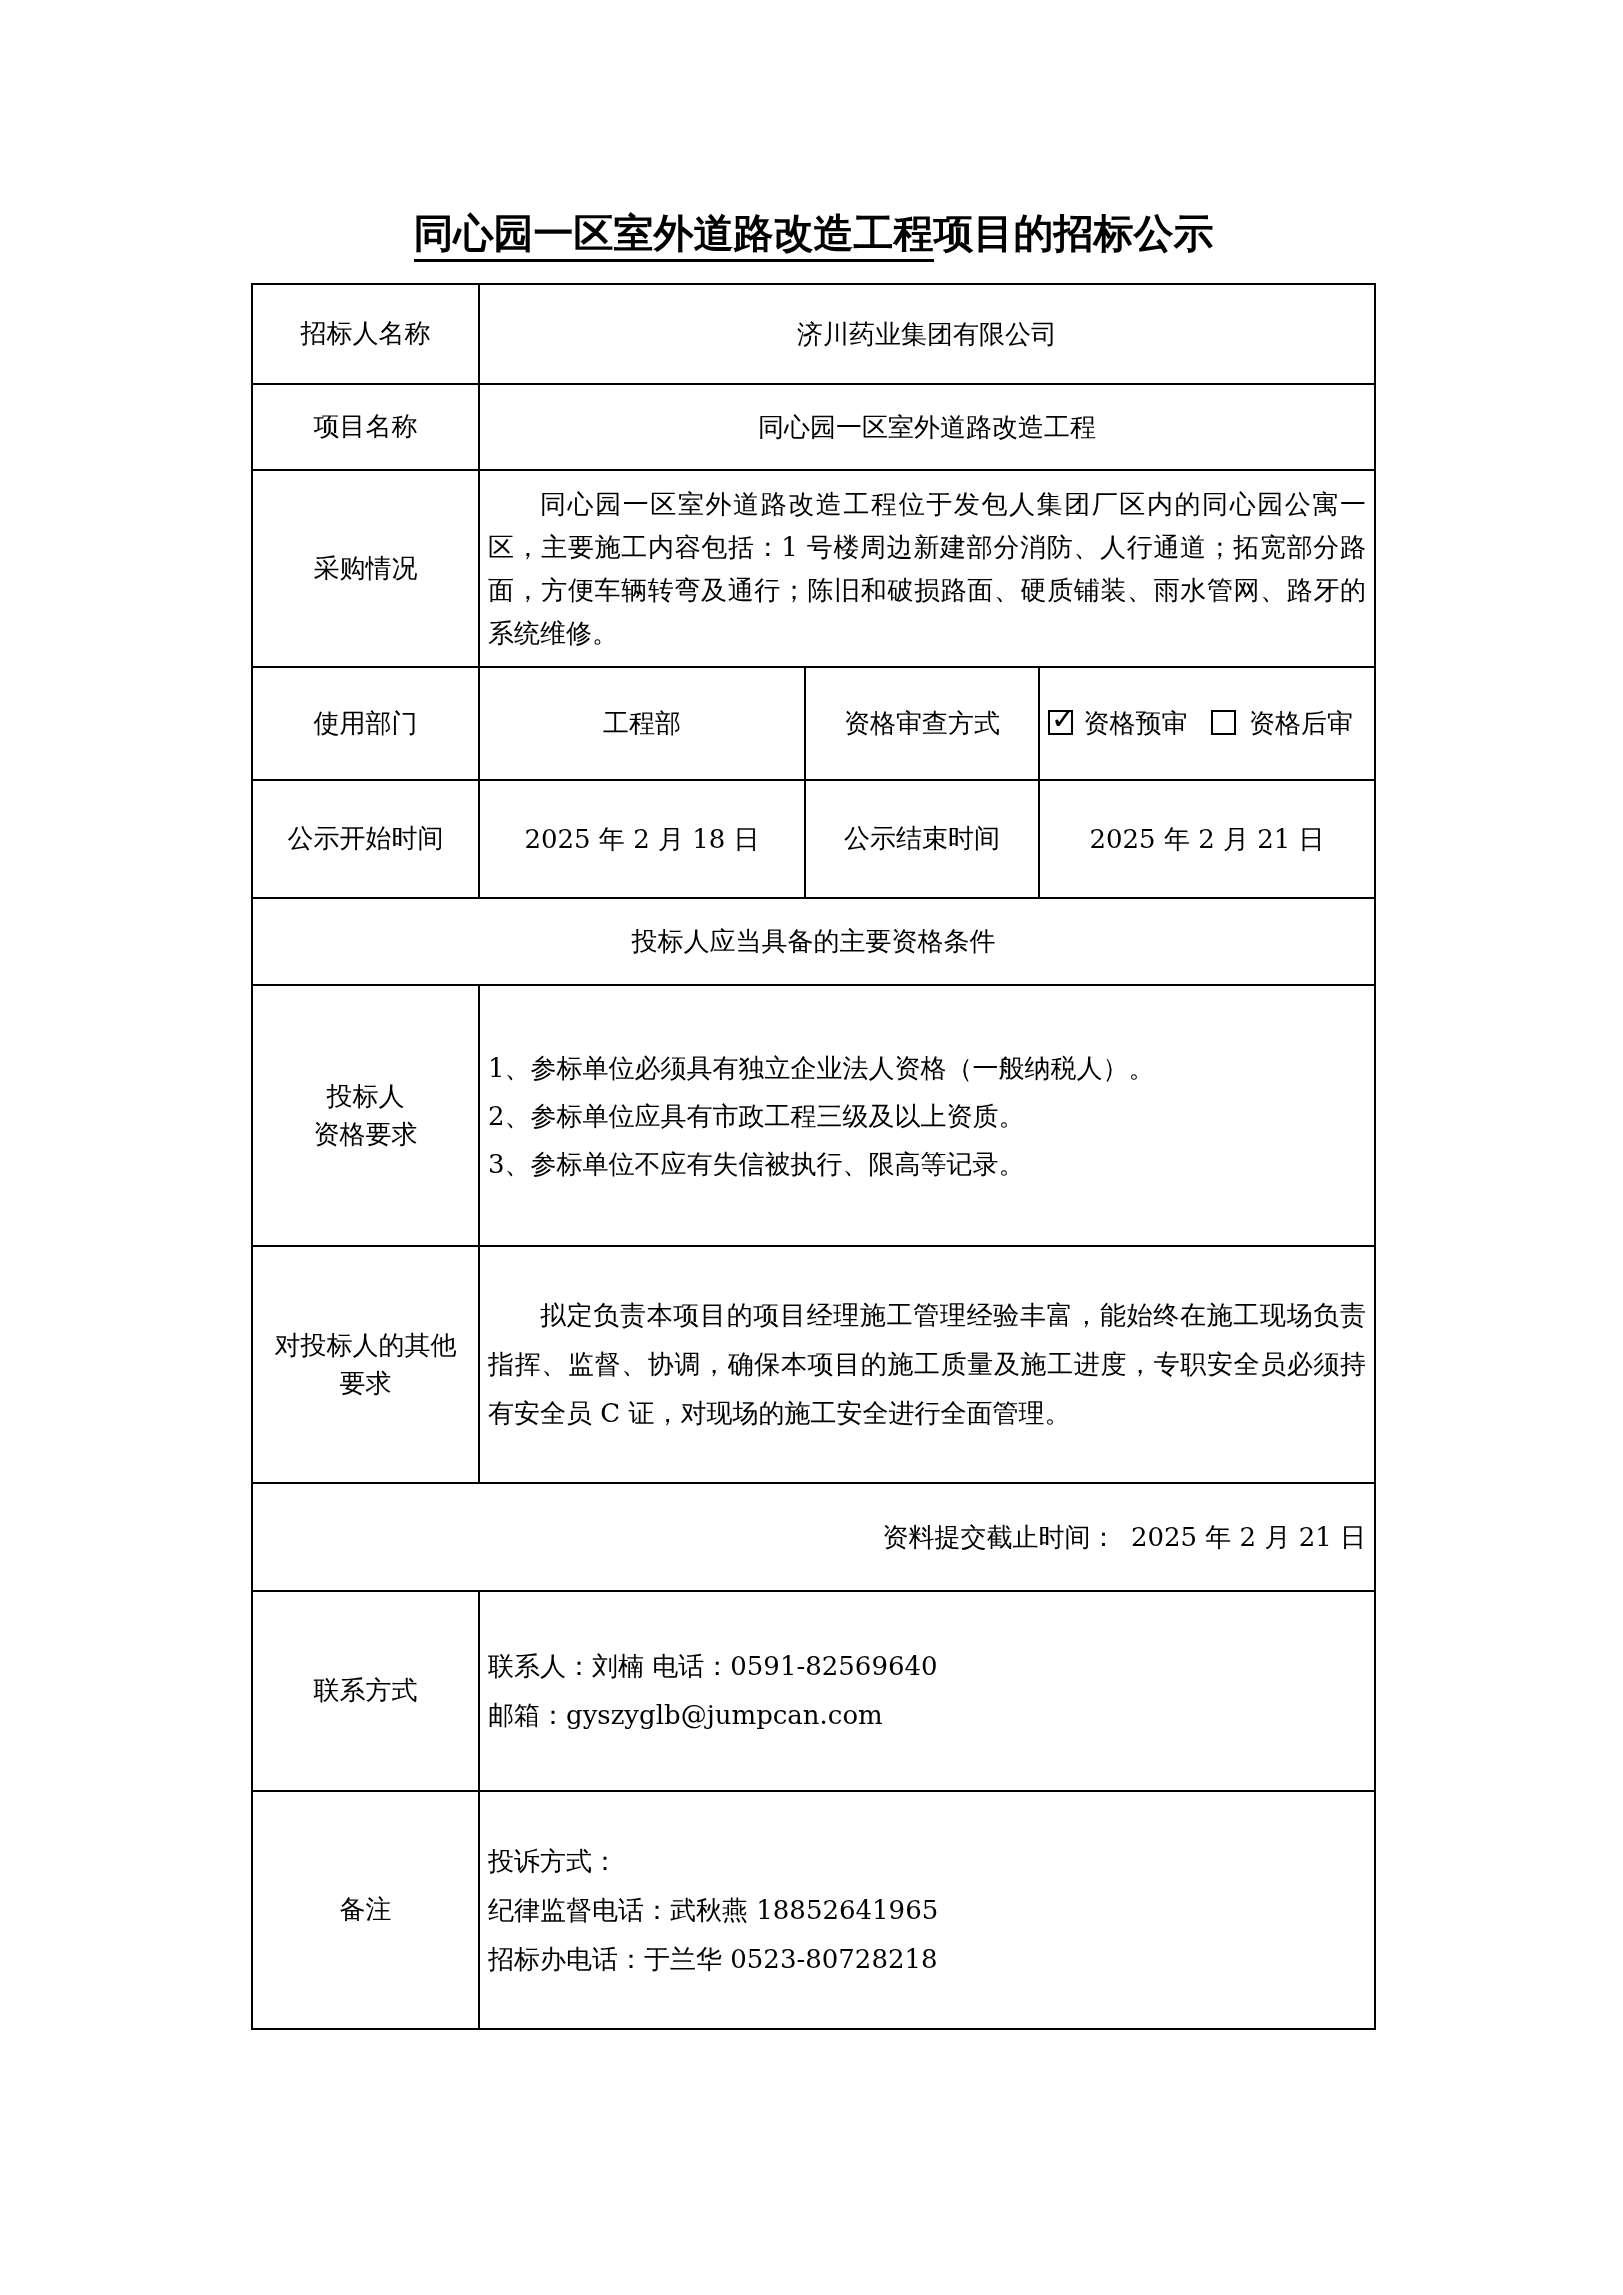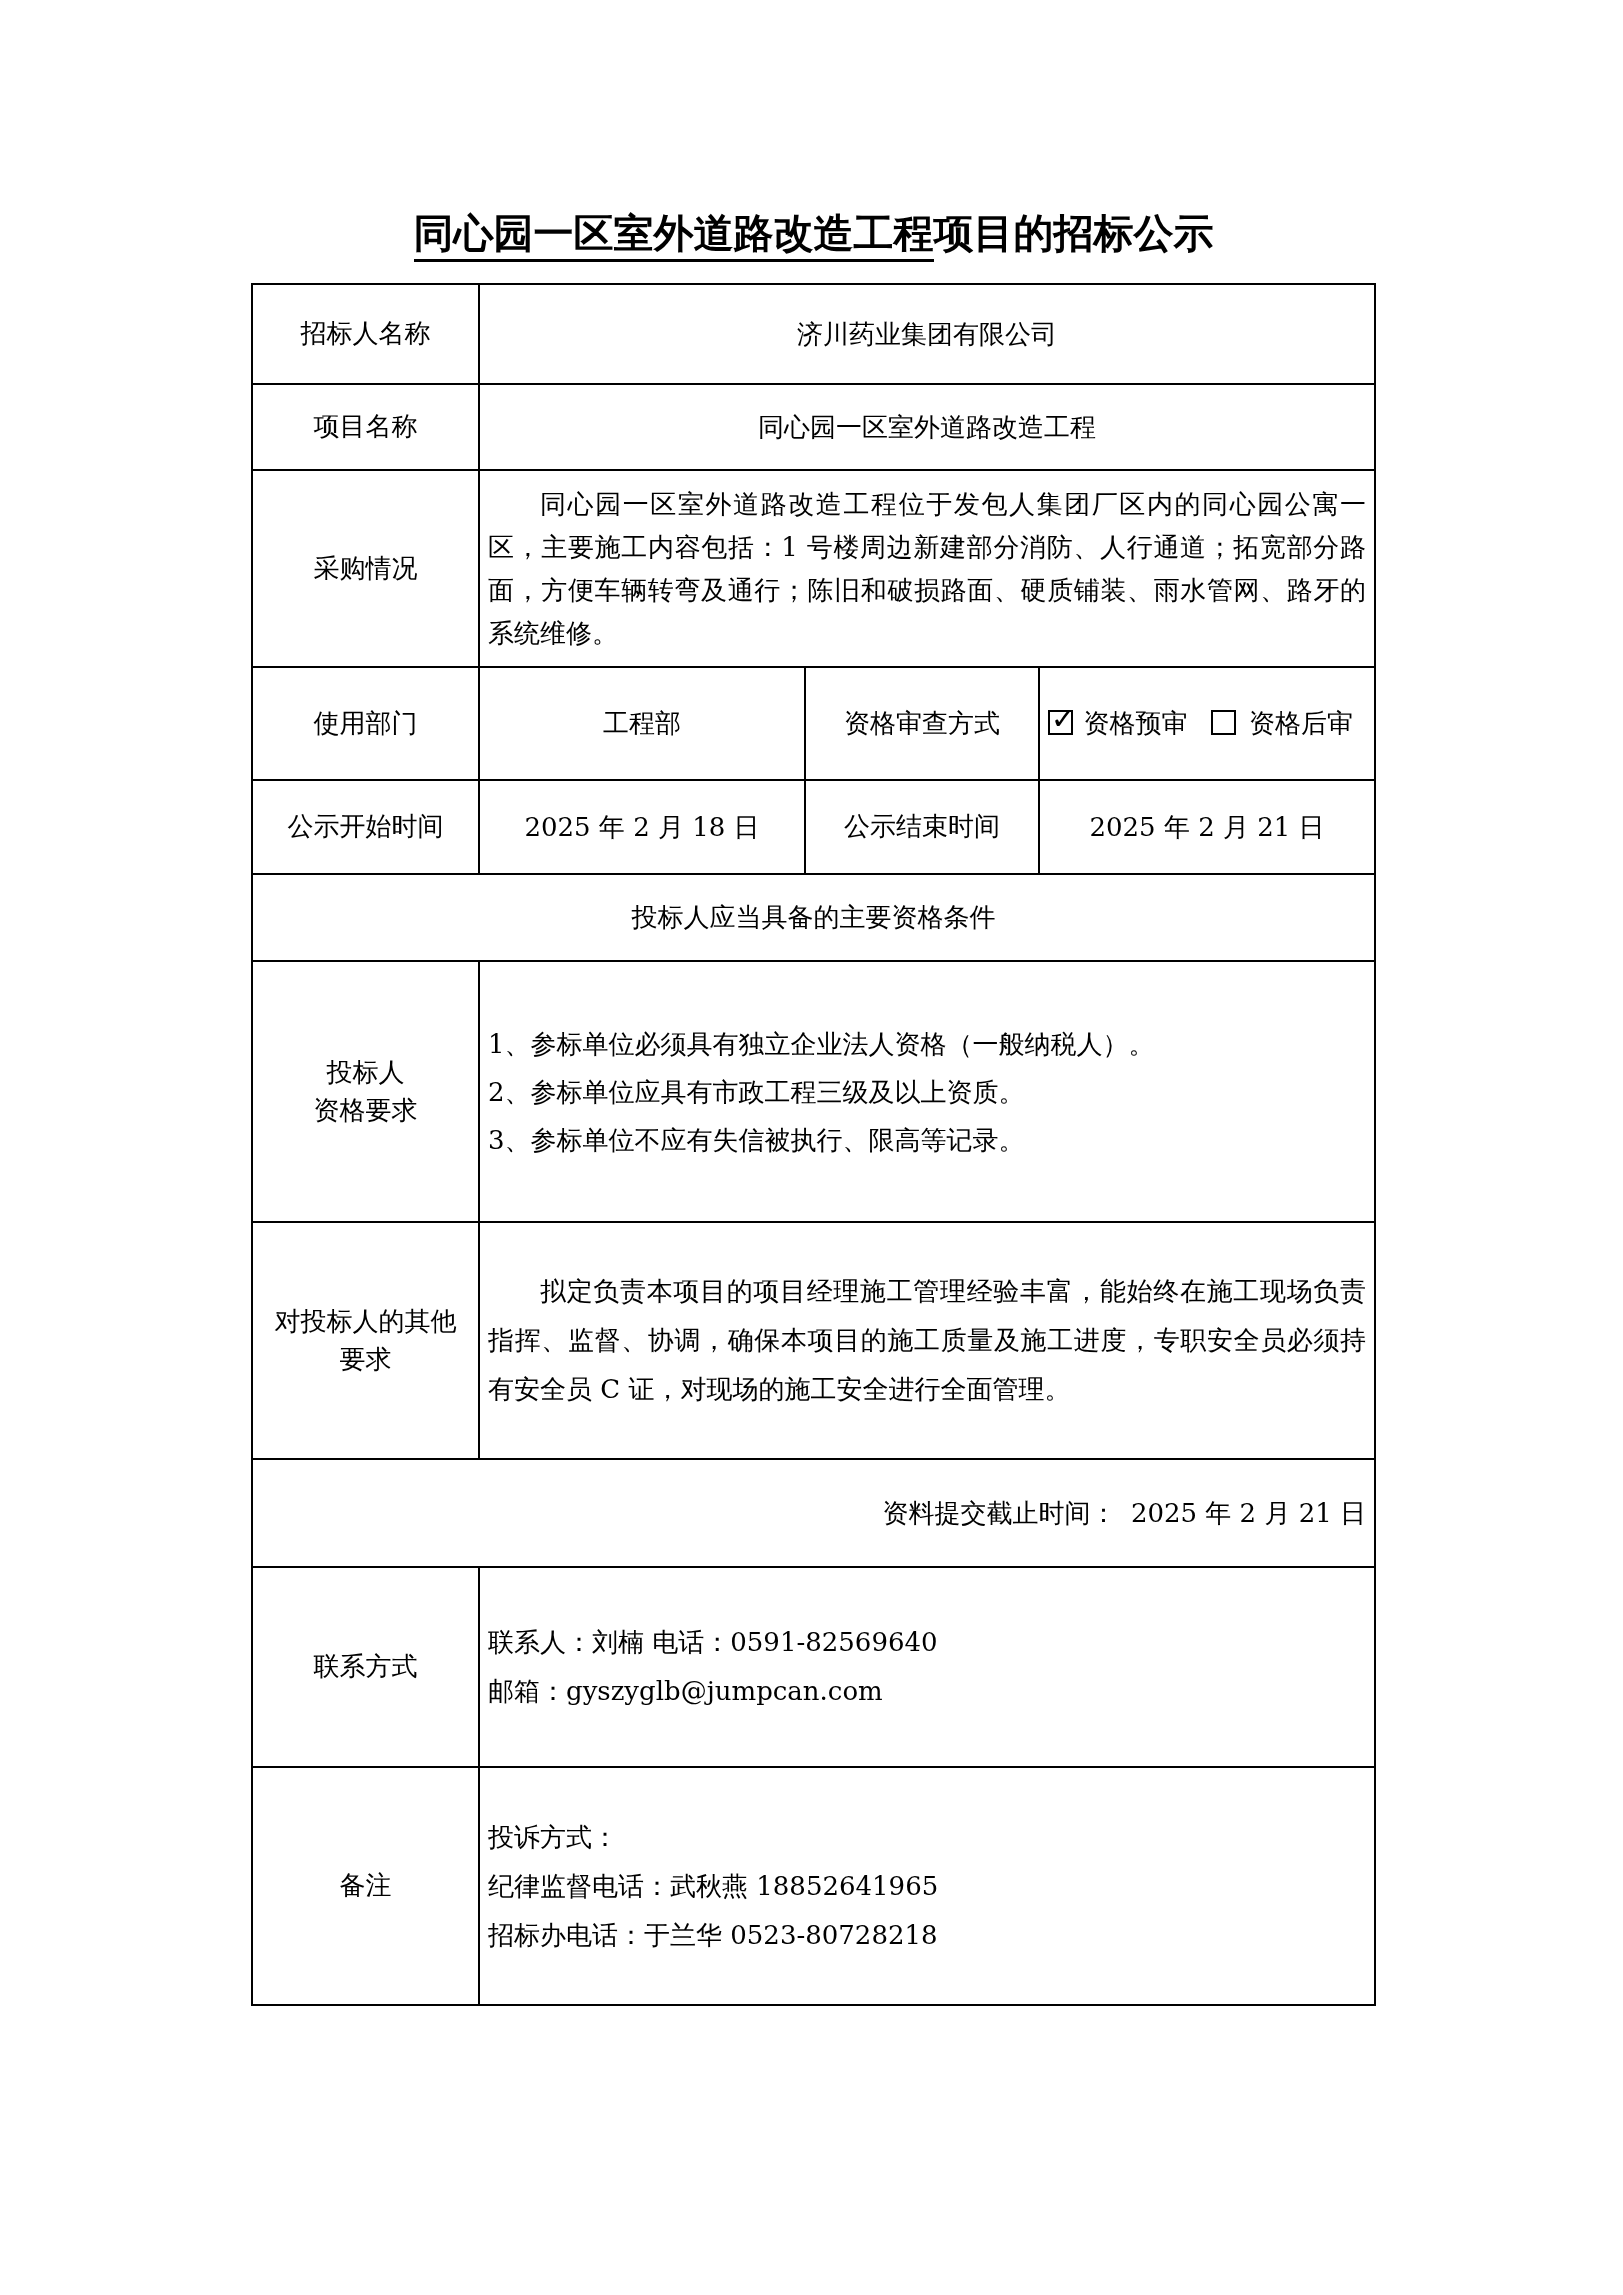--- a/index.html
+++ b/index.html
@@ -111,21 +111,21 @@
 
     <tr style="height:113px">
       <td class="label-cell">使用部门</td>
       <td class="cell-center">工程部</td>
       <td class="label-cell">资格审查方式</td>
       <td class="cb-cell">
         <span class="cb"><span class="tick">✓</span></span><span class="cb-label-1">资格预审</span><span class="cb cb-2"></span><span class="cb-label-2">资格后审</span>
       </td>
     </tr>
 
-    <tr style="height:94px">
+    <tr style="height:118px">
       <td class="label-cell">公示开始时间</td>
       <td class="cell-center">2025 年 2 月 18 日</td>
       <td class="label-cell">公示结束时间</td>
       <td class="cell-center">2025 年 2 月 21 日</td>
     </tr>
 
     <tr style="height:87px">
       <td colspan="4" class="cell-center">投标人应当具备的主要资格条件</td>
     </tr>
 

